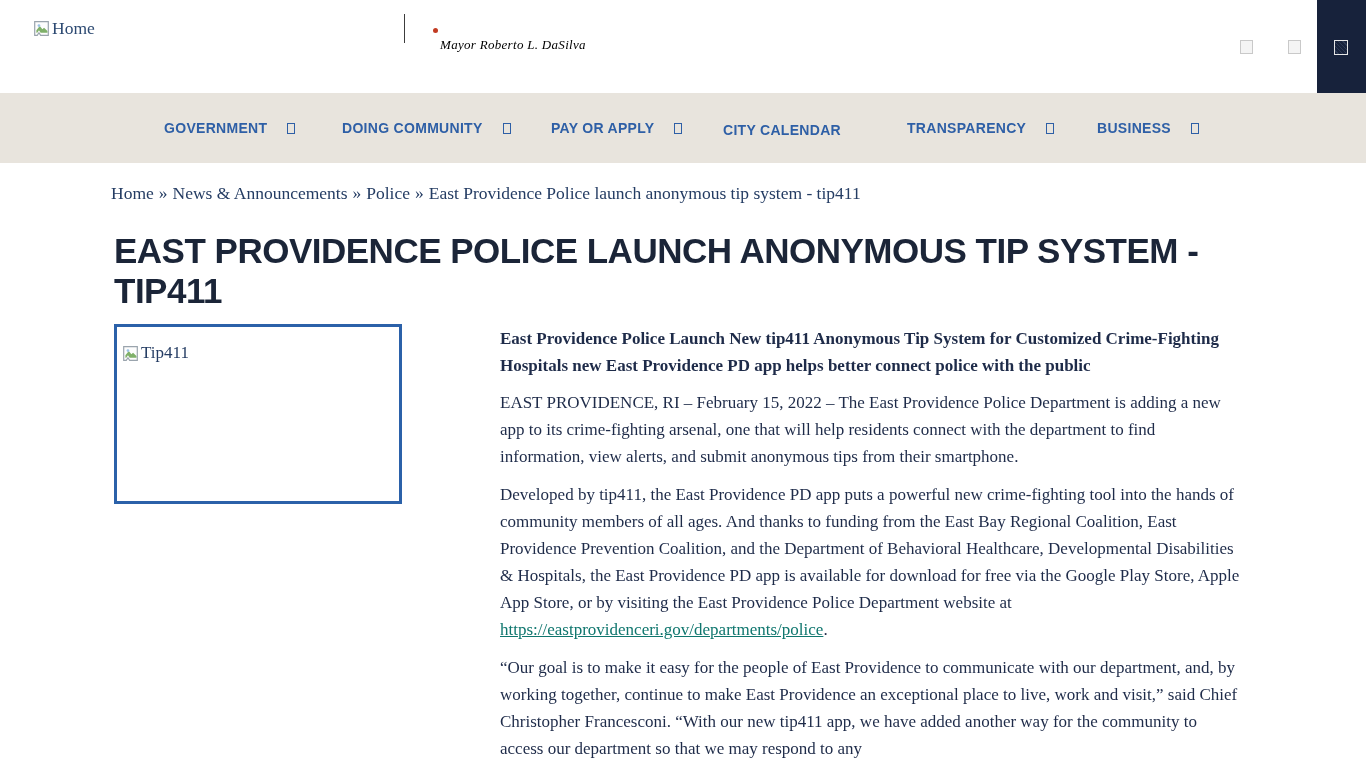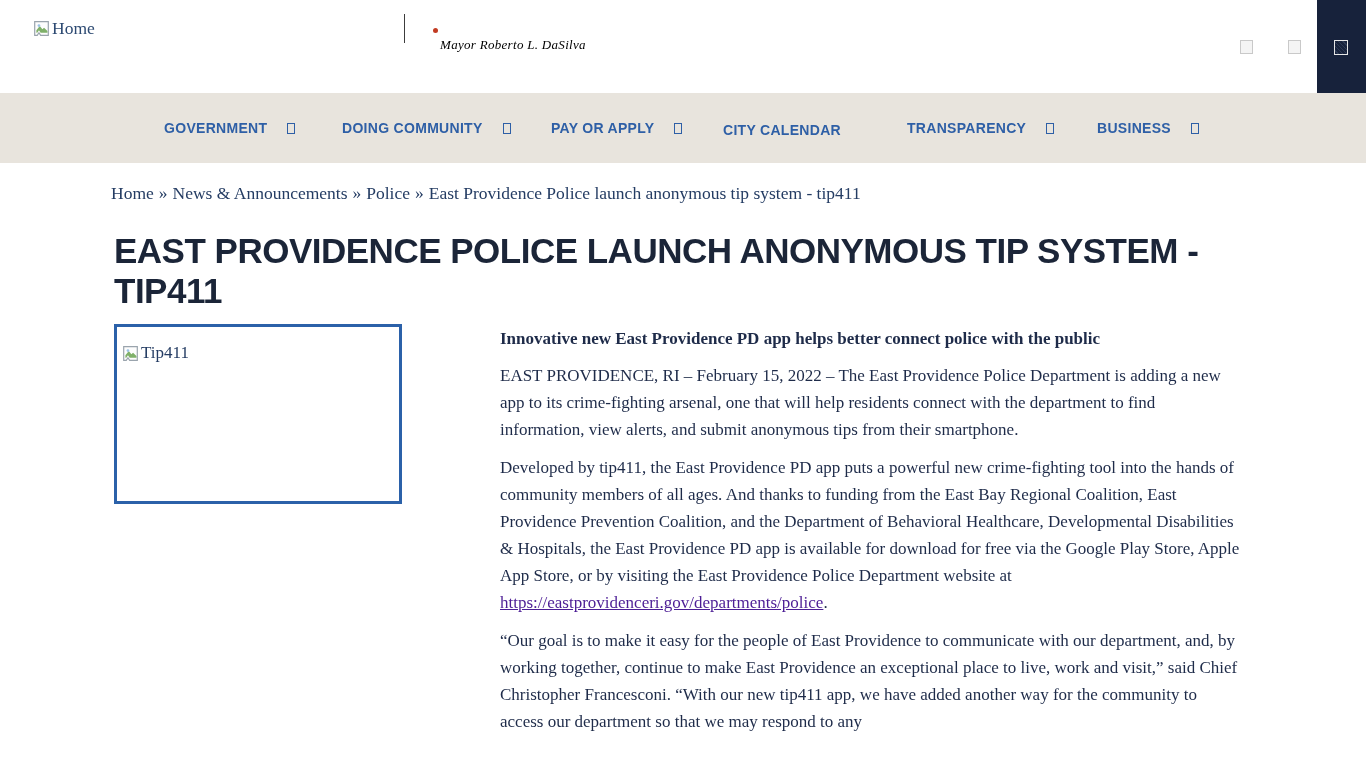--- a/index.html
+++ b/index.html
@@ -101,21 +101,21 @@
     color: #243c63; font-size: 17px;
   }
 
   .article-text {
     margin-left: 98px; width: 750px;
     font-size: 17px; line-height: 27px; color: #1e2b49;
     padding-top: 1px;
   }
   .article-text p { margin: 0 8px 11px 0; }
   .lede { font-weight: bold; margin-bottom: 10px; }
-  .article-text a.inline-link { color: #4c1d95; text-decoration: underline; cursor: pointer; }
+  .article-text a.inline-link { color: #0f766e; text-decoration: underline; cursor: pointer; }
 </style>
 </head>
 <body>
 
 <header class="site-header">
   <a class="home-link">
     <svg class="broken-img-icon" viewBox="0 0 20 20">
       <path d="M2 2 h16 v16 h-9 l-2-3 -2 3 h-3 z" fill="#fdfdfd" stroke="#9aa4ad" stroke-width="1.4"></path>
       <path d="M4 12 l4-5 3 4 2-2 4 4 v2 h-8 l-2-3 -2 3 h-1 z" fill="#7fb069"></path>
       <circle cx="7" cy="6.5" r="1.6" fill="#9cc3e5"></circle>
@@ -177,21 +177,22 @@
           <path d="M2 2 h16 v16 h-9 l-2-3 -2 3 h-3 z" fill="#fdfdfd" stroke="#9aa4ad" stroke-width="1.4"></path>
           <path d="M4 12 l4-5 3 4 2-2 4 4 v2 h-8 l-2-3 -2 3 h-1 z" fill="#7fb069"></path>
           <circle cx="7" cy="6.5" r="1.6" fill="#9cc3e5"></circle>
         </svg>
         <span>Tip411</span>
       </div>
     </div>
 
     <div class="article-text">
       <div class="lede">
-        <div>Innovative new East Providence PD app helps better connect police with the public</div>
+        <div>East Providence Police Launch New tip411 Anonymous Tip System for Customized Crime-Fighting</div>
+        <div>Hospitals new East Providence PD app helps better connect police with the public</div>
       </div>
 
       <p>EAST PROVIDENCE, RI – February 15, 2022 – The East Providence Police Department is adding a new app to its crime-fighting arsenal, one that will help residents connect with the department to find information, view alerts, and submit anonymous tips from their smartphone.</p>
 
       <p><span>Developed by tip411, the East Providence PD app puts a powerful new crime-fighting tool into the hands of community members of all ages. And thanks to funding from the East Bay Regional Coalition, East Providence Prevention Coalition, and the Department of Behavioral Healthcare, Developmental Disabilities &amp; Hospitals, the East Providence PD app is available for download for free via the Google Play Store, Apple App Store, or by visiting the East Providence Police Department website at </span><a class="inline-link">https://eastprovidenceri.gov/departments/police</a><span>.</span></p>
 
       <p>“Our goal is to make it easy for the people of East Providence to communicate with our department, and, by working together, continue to make East Providence an exceptional place to live, work and visit,” said Chief Christopher Francesconi. “With our new tip411 app, we have added another way for the community to access our department so that we may respond to any</p>
     </div>
 
   </div>

